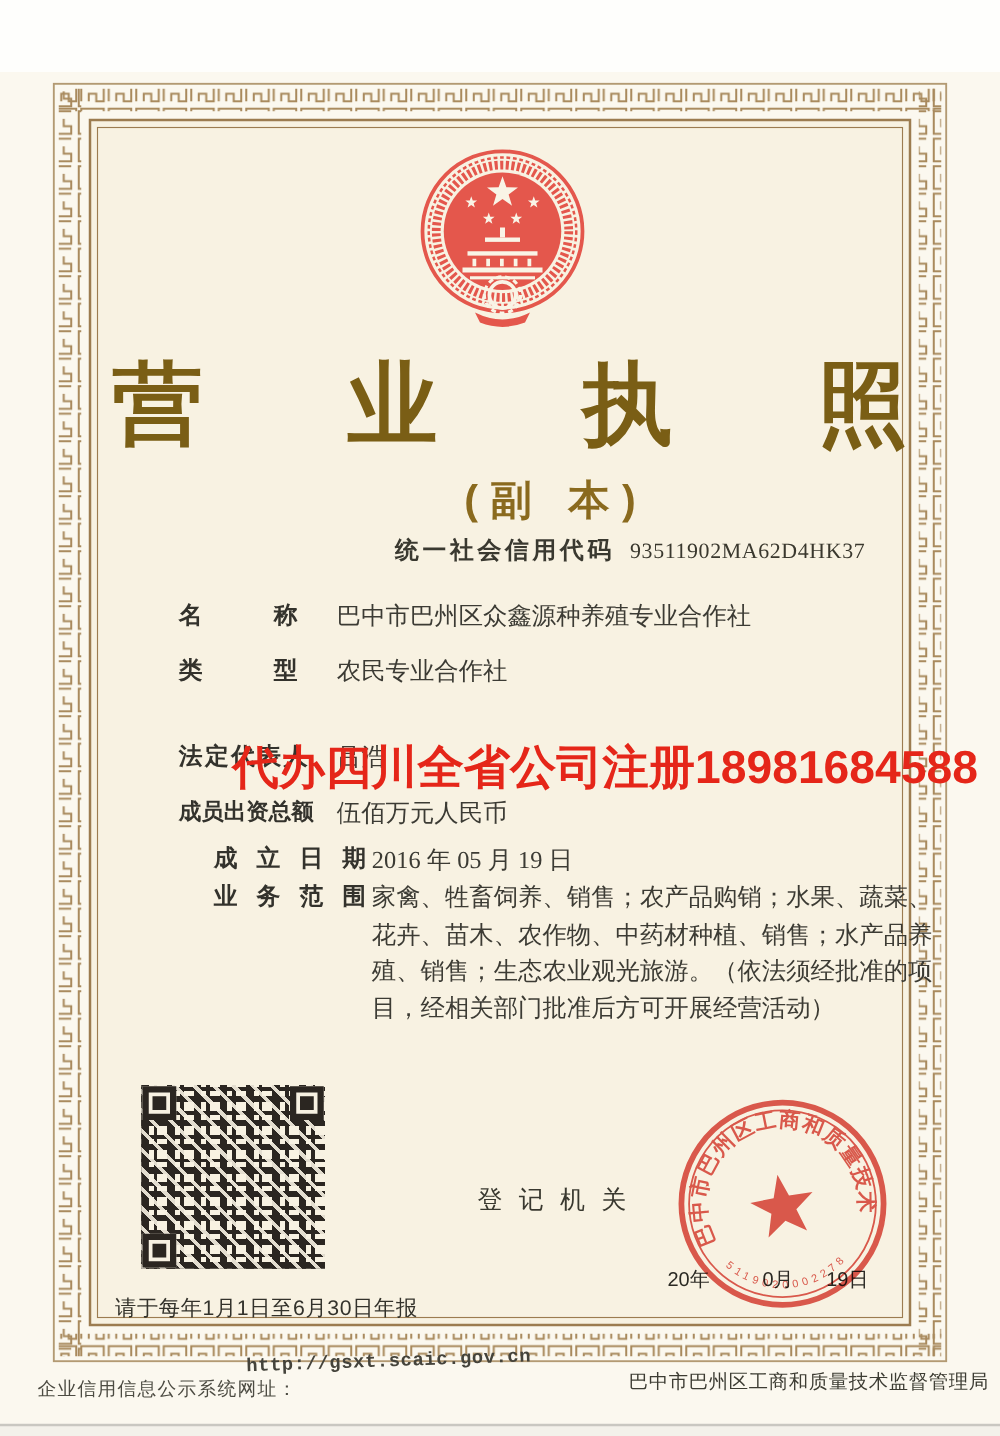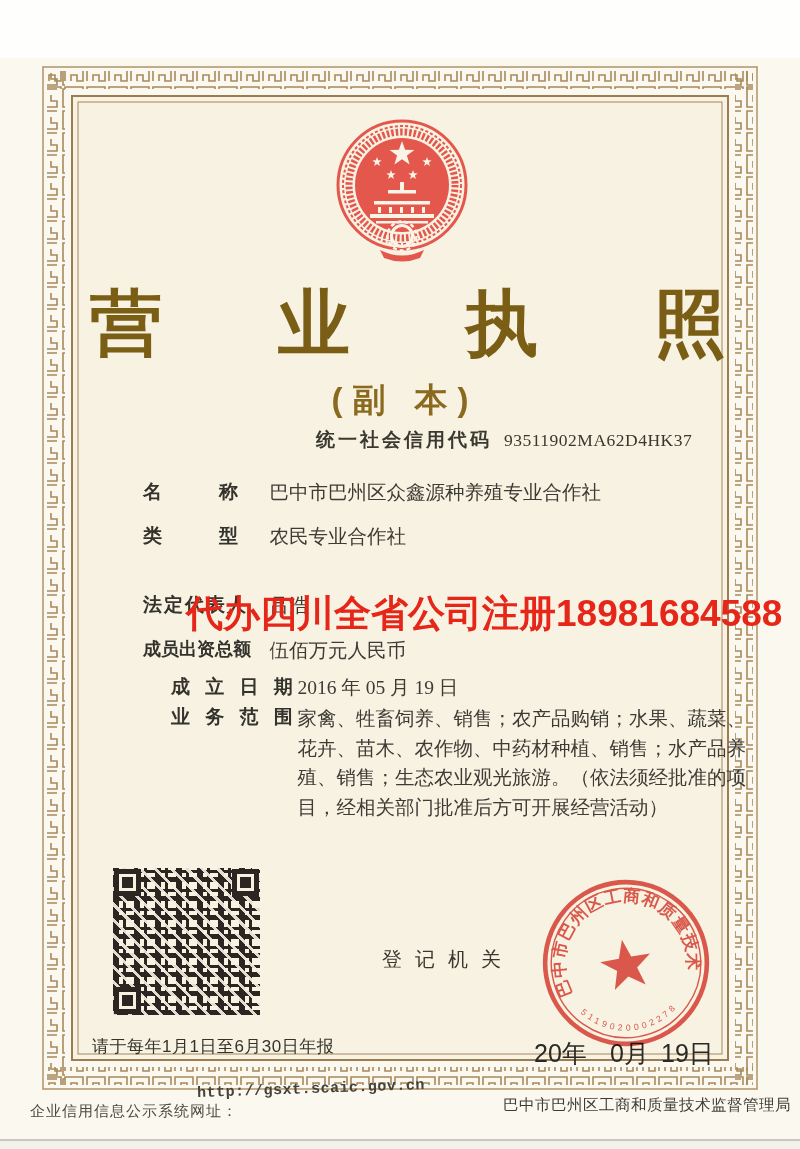--- a/index.html
+++ b/index.html
@@ -10,21 +10,21 @@
   .abs{position:absolute;}
   
   .frame{left:42px;top:66px;width:716px;height:1024px;}
   
   .emblem{left:334px;top:112px;width:136px;height:152px;}
   
   .title{left:42px;top:276px;width:716px;text-align:right;font-size:72px;font-weight:900;
          color:#7a5e15;letter-spacing:48px;text-indent:48px;white-space:nowrap;
          font-family:"Liberation Sans",sans-serif;}
   .subtitle{left:42px;top:378px;width:716px;text-align:center;font-size:33px;font-weight:700;
-            color:#8a6a1e;letter-spacing:10px;text-indent:10px;}
+            color:#8a6a1e;letter-spacing:10px;text-indent:10px;padding-left:40px;}
   
   .credit{left:316px;top:427px;white-space:nowrap;}
   .credit .lbl{font-size:19px;font-weight:700;color:#3a3930;letter-spacing:3px;text-align:center;}
   .credit .code{font-size:17.5px;color:#3a382e;margin-left:12px;letter-spacing:.5px;
                 font-family:"Liberation Serif",serif;}
   
   .row{left:143px;white-space:nowrap;}
   .lab{display:inline-block;width:106px;font-size:19px;font-weight:700;color:#33322c;
        vertical-align:top;}
   .lab.ls2{letter-spacing:2px;}
@@ -42,21 +42,21 @@
         repeating-linear-gradient(45deg, rgba(247,241,226,.9) 0 3px, rgba(247,241,226,0) 3px 11px),
         repeating-linear-gradient(0deg, #2b2621 0 5px, transparent 5px 9px, #2b2621 9px 12px, transparent 12px 19px),
         repeating-linear-gradient(90deg, #2b2621 0 6px, transparent 6px 10px, #2b2621 10px 13px, transparent 13px 21px);}
   .finder{position:absolute;width:27px;height:27px;border:5px solid #2b2621;background:#f7f1e2;
           box-sizing:border-box;}
   .finder:after{content:"";position:absolute;left:3px;top:3px;width:11px;height:11px;background:#2b2621;}
   .f-tl{left:1px;top:1px;} .f-tr{right:1px;top:1px;} .f-bl{left:1px;bottom:1px;}
   
   .regorg{left:382px;top:946px;font-size:20px;color:#39382f;letter-spacing:13px;white-space:nowrap;}
   .seal{left:539px;top:876px;width:174px;height:174px;mix-blend-mode:multiply;opacity:.93;z-index:40;}
-  .dates{z-index:20;font-size:25px;color:#2a2923;white-space:nowrap;margin-top:23px;}
+  .dates{z-index:20;font-size:16px;color:#2a2923;white-space:nowrap;}
   .d1{left:534px;top:1014px;} .d2{left:610px;top:1014px;} .d3{left:661px;top:1014px;}
   
   .annual{left:92px;top:1035px;font-size:17px;color:#33322b;font-weight:500;letter-spacing:.5px;}
   .url{left:197px;top:1081px;font-size:15px;font-weight:700;color:#44433b;
        font-family:"Liberation Mono",monospace;letter-spacing:.5px;transform:rotate(-2deg);z-index:50;}
   .foot-left{left:30px;top:1102px;font-size:15px;color:#4c4b42;letter-spacing:1px;}
   .foot-right{left:503px;top:1095px;font-size:15.5px;color:#3d3c33;letter-spacing:.5px;}
   .paper-edge{left:0;top:1139px;width:800px;height:2px;background:#c9c7c1;}
 </style>
 </head>

